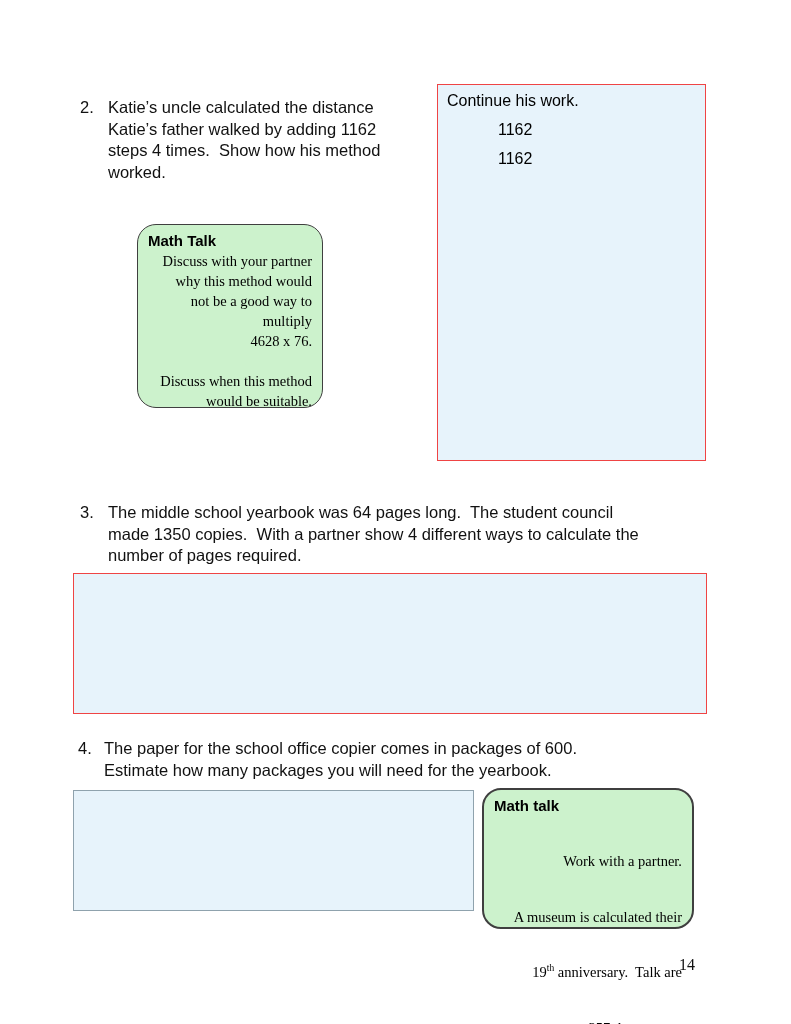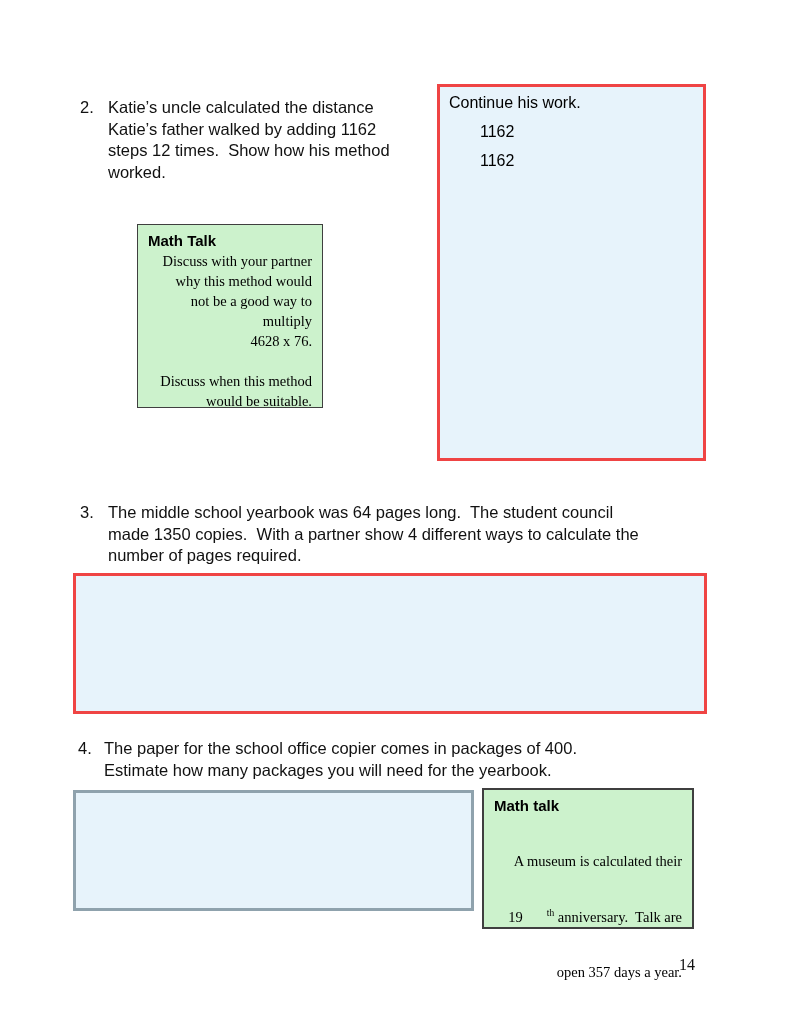--- a/index.html
+++ b/index.html
@@ -19,76 +19,77 @@
     font-size:16.5px;
     line-height:21.5px;
     color:#111;
   }
   .q-num{width:28px;flex:0 0 28px;}
   .q-text{white-space:pre-wrap;}
 
   
   .work-box{
     background:#e7f3fb;
-    border:3px solid #ef4444;
+    border:1px solid #ef4444;
     box-sizing:border-box;
   }
   .work-box.light-border{border-color:#8fa2ad;}
 
   
   .cw-title{
     padding:7px 9px 0 9px;
     font-size:16px;
   }
   .cw-addend{
-    margin-left:40px;
+    margin-left:60px;
     font-size:16px;
     line-height:29px;
   }
   .cw-addend.first{margin-top:5px;}
 
   
   .green-box{
     background:#ccf2cc;
     box-sizing:border-box;
+    border-radius:19px;
   }
   .green-box.b1{border:1.5px solid #3f3f3f;}
   .green-box.b2{border:2px solid #3f3f3f;}
   .mt-title{
     font-weight:bold;
     font-size:15px;
     padding:7px 10px 0 10px;
   }
   .mt-body{
     font-family:"Liberation Serif", serif;
     font-size:14.5px;
     padding:2px 10px 0 10px;
     white-space:pre-wrap;
     text-align:right;
   }
   .mt-body.lh20{line-height:20px;}
   .mt-body.lh18{line-height:18.5px;padding-top:1px;}
   .mt-line{white-space:pre-wrap;}
-  sup.th{font-size:9.5px;vertical-align:super;line-height:0;margin-left:24px;}
+  sup.th{font-size:9.5px;vertical-align:super;line-height:0;}
 
   .page-number{
     font-family:"Liberation Serif", serif;
     font-size:16px;
     color:#111;
     text-align:center;
   }
 </style>
 </head>
 <body>
 
 <div class="abs question" style="left:80px;top:97px;width:360px;">
   <span class="q-num">2.</span>
   <span class="q-text">Katie’s uncle calculated the distance
 Katie’s father walked by adding 1162
-steps 12 times.  Show how his method
+steps 4 times.  Show how his method
 worked.</span>
 </div>
 
 <div class="abs work-box" style="left:437px;top:84px;width:269px;height:377px;">
   <div class="cw-title">Continue his work.</div>
   <div class="cw-addend first">1162</div>
   <div class="cw-addend">1162</div>
 </div>
 
 <div class="abs green-box b1" style="left:137px;top:224px;width:186px;height:184px;">
@@ -107,29 +108,30 @@
   <span class="q-num">3.</span>
   <span class="q-text">The middle school yearbook was 64 pages long.  The student council
 made 1350 copies.  With a partner show 4 different ways to calculate the
 number of pages required.</span>
 </div>
 
 <div class="abs work-box" style="left:73px;top:573px;width:634px;height:141px;"></div>
 
 <div class="abs question" style="left:78px;top:738px;width:620px;">
   <span class="q-num" style="width:26px;flex-basis:26px;">4.</span>
-  <span class="q-text">The paper for the school office copier comes in packages of 400.
+  <span class="q-text">The paper for the school office copier comes in packages of 600.
 Estimate how many packages you will need for the yearbook.</span>
 </div>
 
 <div class="abs work-box light-border" style="left:73px;top:790px;width:401px;height:121px;"></div>
 
 <div class="abs green-box b2" style="left:482px;top:788px;width:212px;height:141px;">
   <div class="mt-title">Math talk</div>
   <div class="mt-body lh18">
+    <div class="mt-line">Work with a partner.</div>
     <div class="mt-line">A museum is calculated their</div>
     <div class="mt-line"><span>19</span><sup class="th">th</sup><span> anniversary.  Talk are</span></div>
     <div class="mt-line">open 357 days a year.</div>
     
     
   </div>
 </div>
 
 <div class="abs page-number" style="left:679px;top:956px;">14</div>
 

